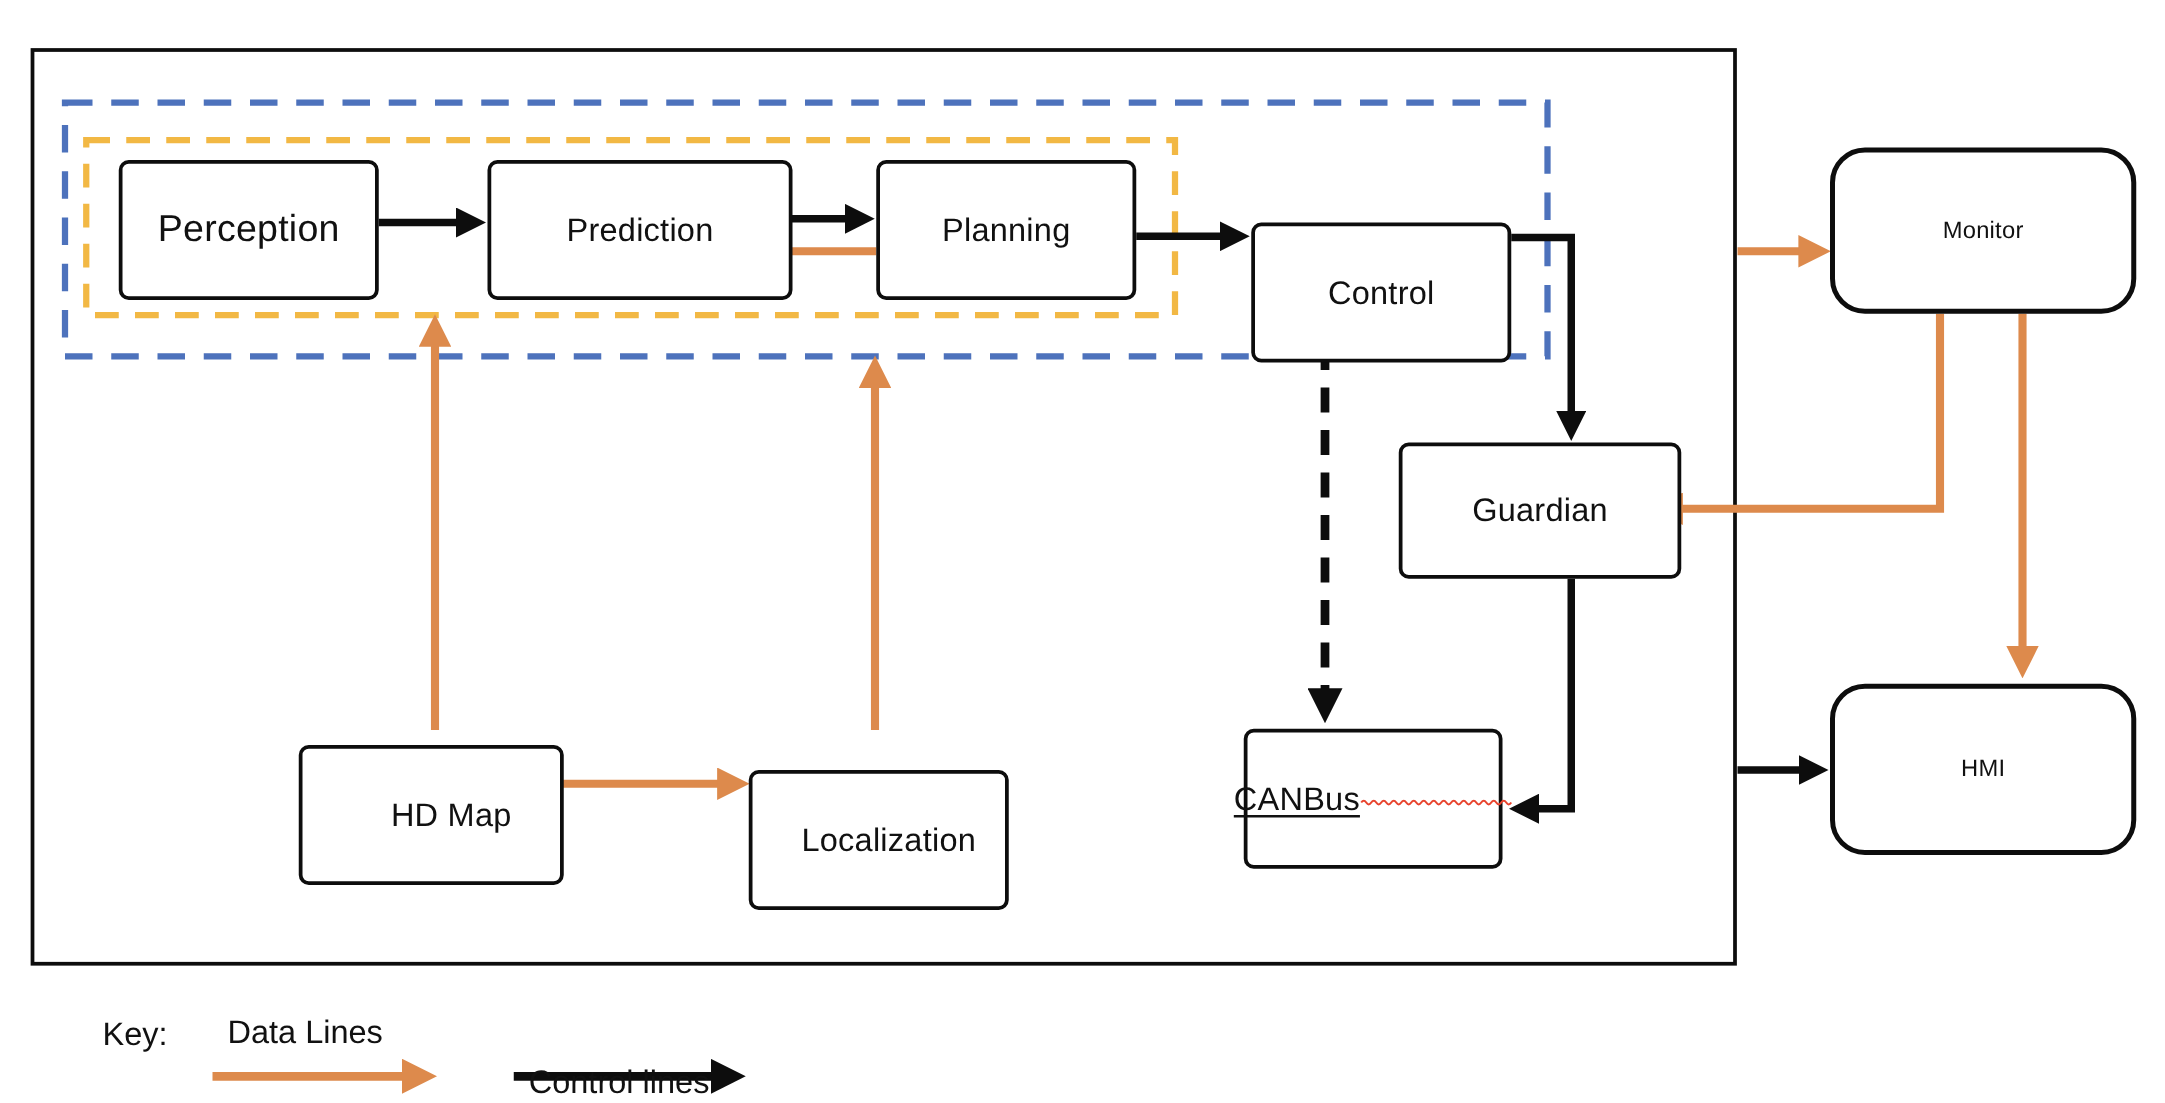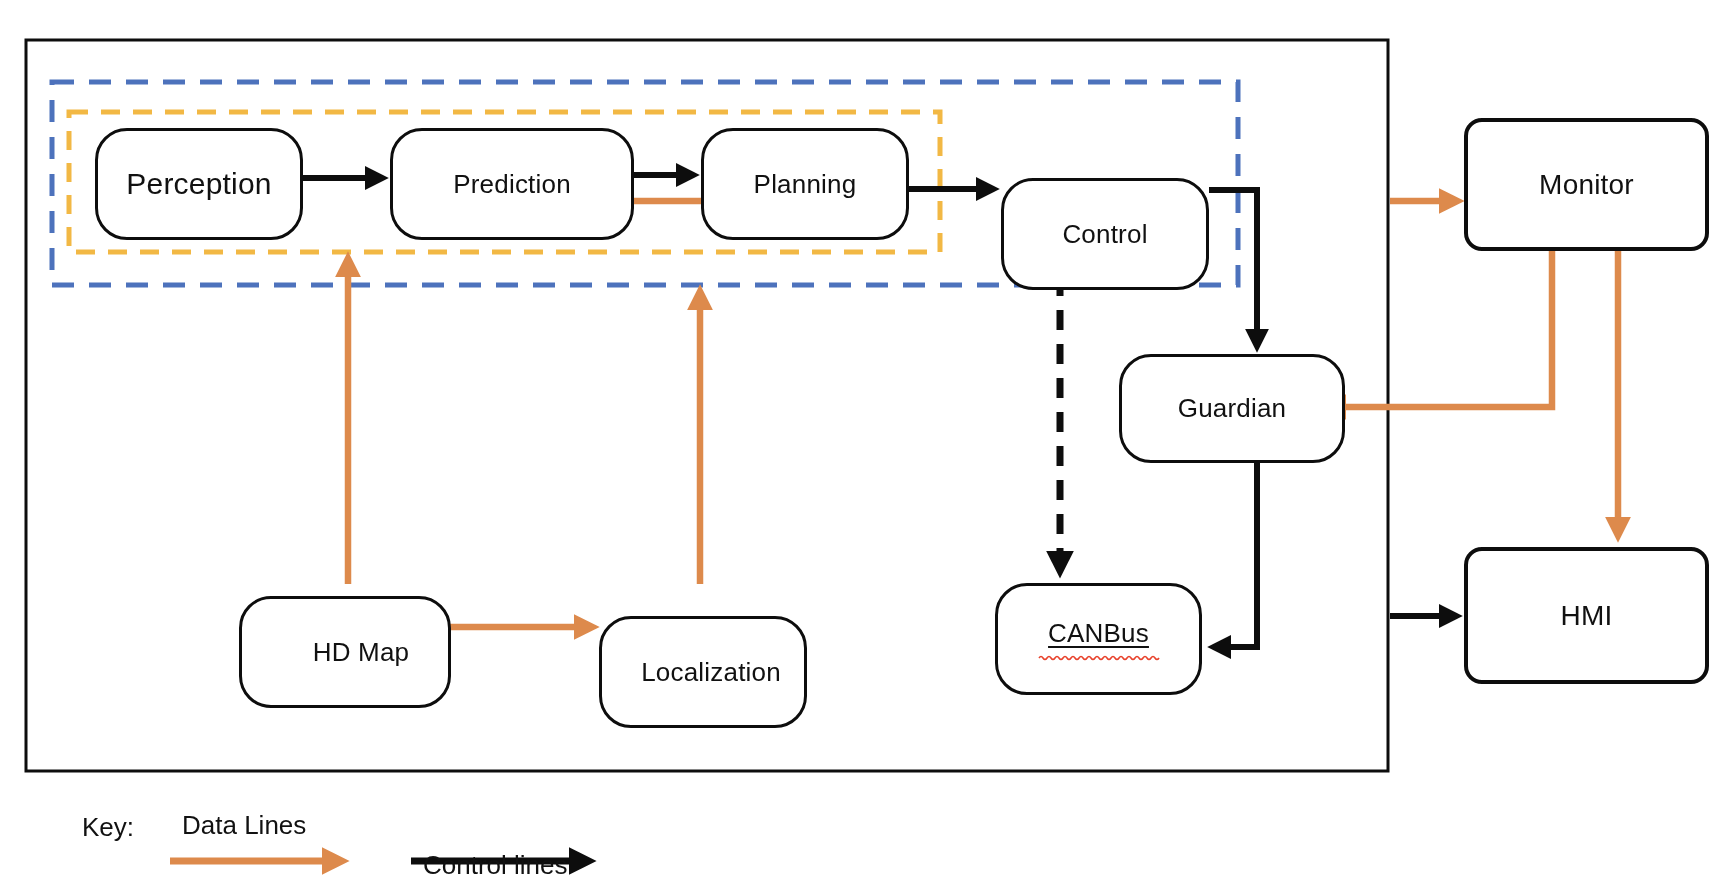--- a/index.html
+++ b/index.html
@@ -21,27 +21,27 @@
   .edge-ctrl{stroke:var(--control-line);fill:none;}
   .edge-data{stroke:var(--data-line);fill:none;}
   .mk-ctrl{fill:var(--control-line);}
   .mk-data{fill:var(--data-line);}
   .boundary{stroke:var(--control-line);stroke-width:3;fill:none;}
   .frame-blue{stroke:var(--frame-blue);stroke-width:5;fill:none;}
   .frame-yellow{stroke:var(--frame-yellow);stroke-width:5;fill:none;}
 
   .node{
     position:absolute;box-sizing:border-box;background:#ffffff;
-    border:3px solid var(--node-border);border-radius:32px;
+    border:3px solid var(--node-border);border-radius:8px;
     display:flex;align-items:center;justify-content:center;
     font-size:26px;letter-spacing:.2px;
   }
-  .node.big{border-width:4px;border-radius:18px;font-size:28px;}
+  .node.big{border-width:4px;border-radius:28px;font-size:19px;}
   .label{position:absolute;white-space:nowrap;}
-  .canbus-inner{display:flex;flex-direction:column;align-items:center;}
+  .canbus-inner{display:flex;flex-direction:row;align-items:center;}
   .canbus-text{
     text-decoration:underline;
     text-decoration-thickness:2px;
     text-underline-offset:4px;
   }
   .squiggle{margin-top:5px;display:block;}
 </style>
 </head>
 <body>
 

